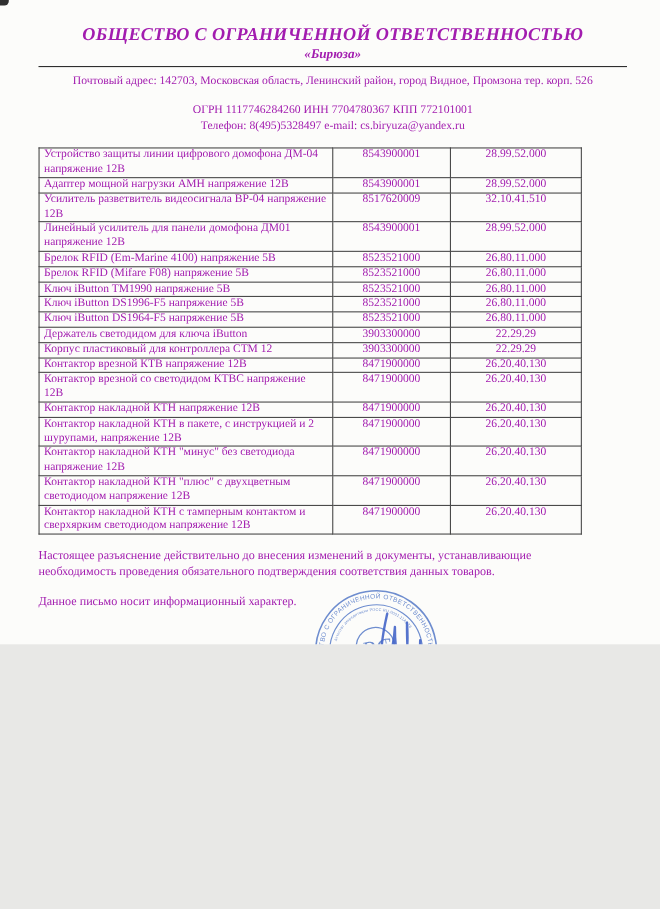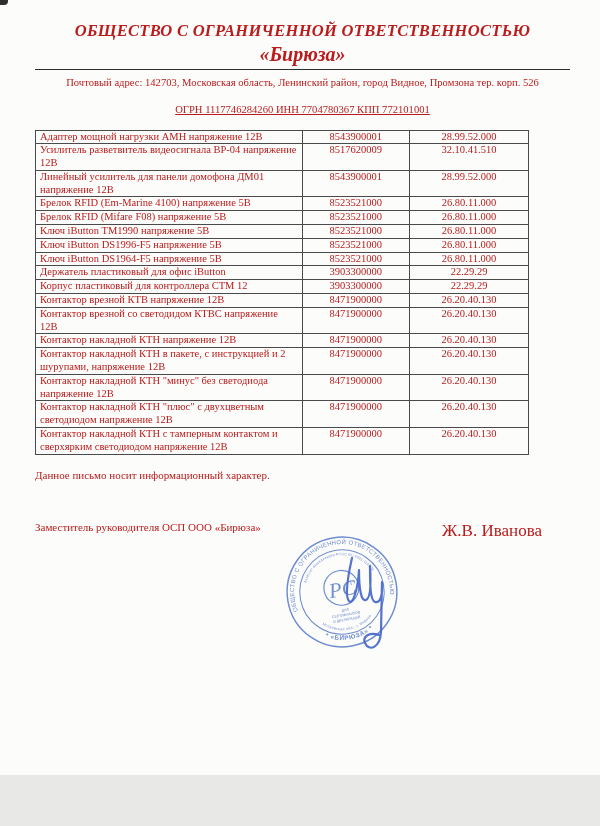--- a/index.html
+++ b/index.html
@@ -1,28 +1,28 @@
 <!DOCTYPE html>
 <html><head>
 <meta charset="utf-8">
 <style>
   html,body{margin:0;padding:0;background:#e8e8e6;}
   .page{
-    position:relative;width:600px;height:775px;background:#fcfcfa;
-    font-family:"Liberation Serif","DejaVu Serif",serif;color:#b91c1c;
+    position:relative;width:600px;height:586px;background:#fcfcfa;
+    font-family:"Liberation Serif","DejaVu Serif",serif;color:#a21caf;
     overflow:hidden;margin:0 auto;box-sizing:border-box;
   }
   .corner-artifact{position:absolute;top:0;left:0;width:8px;height:5px;background:#2f2f2f;border-bottom-right-radius:4px;}
   .content{padding:22px 30px 0 35px;}
   .letterhead{text-align:center;}
   .title-1{font-size:16.5px;font-weight:bold;font-style:italic;letter-spacing:.3px;margin:0;line-height:1.15;}
-  .title-2{font-size:20px;font-weight:bold;font-style:italic;margin:2px 0 0 0;line-height:1.1;}
+  .title-2{font-size:12px;font-weight:bold;font-style:italic;margin:2px 0 0 0;line-height:1.1;}
   .head-rule{border:none;border-top:1.6px solid #2e2e2e;margin:4px 0 6px 0;}
   .addr{font-size:10.6px;line-height:1.3;margin:0 10px;}
-  .ogrn-block{margin-top:13px;font-size:10.6px;line-height:1.3;text-decoration:underline;}
+  .ogrn-block{margin-top:13px;font-size:10.6px;line-height:1.3;}
   table.products{border-collapse:collapse;margin-top:13px;width:494px;}
   table.products td{
     border:1px solid #4a4a4a;font-size:10.5px;line-height:1.22;
     padding:0 4px;vertical-align:top;
   }
   td.c-name{width:265px;}
   td.c-code{width:100px;text-align:center;}
   td.c-okpd{width:112px;text-align:center;}
   .footnote{font-size:11px;line-height:1.32;margin:12px 0 0 0;max-width:510px;}
   .infonote{font-size:11px;margin:14px 0 0 0;}
@@ -40,25 +40,31 @@
   <div class="corner-artifact"></div>
 
   <div class="content">
     <div class="letterhead">
       <p class="title-1">ОБЩЕСТВО С ОГРАНИЧЕННОЙ ОТВЕТСТВЕННОСТЬЮ</p>
       <p class="title-2">«Бирюза»</p>
       <hr class="head-rule">
       <p class="addr">Почтовый адрес: 142703, Московская область, Ленинский район, город Видное, Промзона тер. корп. 526</p>
       <div class="ogrn-block">
         <p class="addr">ОГРН 1117746284260 ИНН 7704780367 КПП 772101001</p>
+        <p class="addr">Телефон: 8(495)5328497 e-mail: cs.biryuza@yandex.ru</p>
       </div>
     </div>
 
     <table class="products">
       <tbody>
+          <tr>
+            <td class="c-name">Устройство защиты линии цифрового домофона ДМ-04 напряжение 12В</td>
+            <td class="c-code">8543900001</td>
+            <td class="c-okpd">28.99.52.000</td>
+          </tr>
           <tr>
             <td class="c-name">Адаптер мощной нагрузки АМН напряжение 12В</td>
             <td class="c-code">8543900001</td>
             <td class="c-okpd">28.99.52.000</td>
           </tr>
           <tr>
             <td class="c-name">Усилитель разветвитель видеосигнала ВР-04 напряжение 12В</td>
             <td class="c-code">8517620009</td>
             <td class="c-okpd">32.10.41.510</td>
           </tr>
@@ -86,21 +92,21 @@
             <td class="c-name">Ключ iButton DS1996-F5 напряжение 5В</td>
             <td class="c-code">8523521000</td>
             <td class="c-okpd">26.80.11.000</td>
           </tr>
           <tr>
             <td class="c-name">Ключ iButton DS1964-F5 напряжение 5В</td>
             <td class="c-code">8523521000</td>
             <td class="c-okpd">26.80.11.000</td>
           </tr>
           <tr>
-            <td class="c-name">Держатель пластиковый для офис iButton</td>
+            <td class="c-name">Держатель светодидом для ключа iButton</td>
             <td class="c-code">3903300000</td>
             <td class="c-okpd">22.29.29</td>
           </tr>
           <tr>
             <td class="c-name">Корпус пластиковый для контроллера СТМ 12</td>
             <td class="c-code">3903300000</td>
             <td class="c-okpd">22.29.29</td>
           </tr>
           <tr>
             <td class="c-name">Контактор врезной КТВ напряжение 12В</td>
@@ -133,20 +139,21 @@
             <td class="c-okpd">26.20.40.130</td>
           </tr>
           <tr>
             <td class="c-name">Контактор накладной КТН с тамперным контактом и сверхярким светодиодом напряжение 12В</td>
             <td class="c-code">8471900000</td>
             <td class="c-okpd">26.20.40.130</td>
           </tr>
         </tbody>
     </table>
 
+    <p class="footnote">Настоящее разъяснение действительно до внесения изменений в документы, устанавливающие необходимость проведения обязательного подтверждения соответствия данных товаров.</p>
     <p class="infonote">Данное письмо носит информационный характер.</p>
 
     <div class="signoff">
       <span class="signoff-title">Заместитель руководителя ОСП ООО «Бирюза»</span>
       <span class="signoff-name">Ж.В. Иванова</span>
     </div>
   </div>
 
   <div class="stamp-wrap">
     <svg width="116" height="116" viewBox="0 0 110 110">

